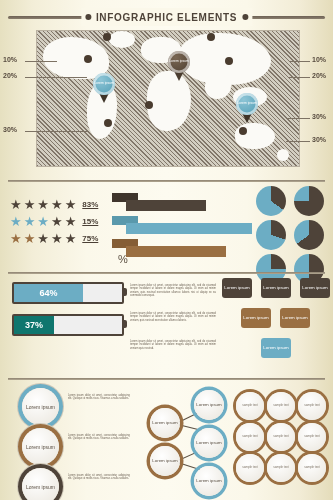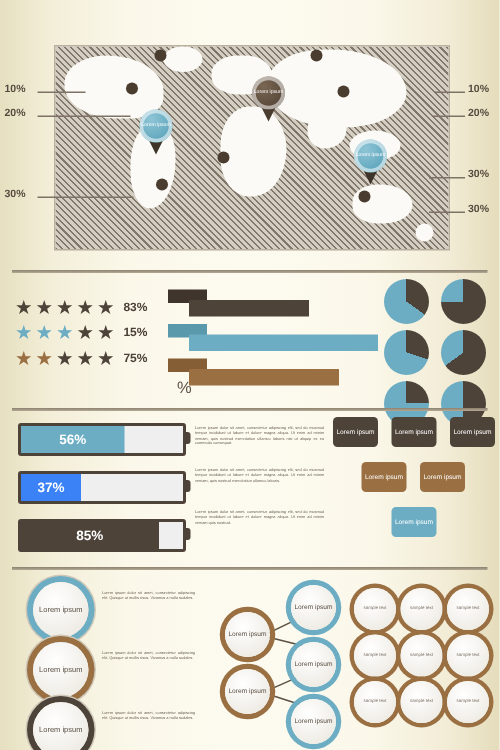--- a/index.html
+++ b/index.html
@@ -47,21 +47,21 @@
   .pin.brown .tip{border-top:12px solid #4a3c2f;}
   .pin.blue .head{background:radial-gradient(circle at 35% 30%,#8ec5d6,#4e9bb3);}
   .pin.blue .tip{border-top:12px solid #3f3428;}
   .mdot{position:absolute;width:8px;height:8px;border-radius:50%;
     background:#4a3c2f;}
 
   
   .stars{position:absolute;left:10px;top:196px;}
   .starrow{display:flex;align-items:center;height:17px;}
   .starrow .st{font-size:13px;margin-right:2px;letter-spacing:0;}
-  .starrow .pct{font-size:8px;font-weight:bold;margin-left:4px;color:#4a3f35;}
+  .starrow .pct{font-size:8px;font-weight:bold;margin-left:4px;color:#4a3f35;text-decoration:underline;}
 
   .ribbons{position:absolute;left:112px;top:193px;width:140px;}
   .rb{position:relative;height:17px;margin-bottom:6px;}
   .rb .tail{position:absolute;left:0;top:0;height:9px;width:26px;}
   .rb .tail:after{content:"";position:absolute;right:-7px;top:0;width:0;height:0;
     border-top:4.5px solid transparent;border-bottom:4.5px solid transparent;}
   .rb .bar{position:absolute;left:14px;top:7px;height:11px;}
   .pctsym{position:absolute;left:118px;top:253px;font-size:11px;color:#5d5144;}
 
   
@@ -111,20 +111,28 @@
     display:flex;align-items:center;justify-content:center;
     font-size:3px;line-height:3.6px;text-align:center;color:#6f6counter;
     color:#7b7063;
     background:radial-gradient(circle at 40% 34%,#ffffff,#eae6dd);}
 </style>
 </head>
 <body>
 
 <div class="page">
 
+  <div class="hdr">
+    <div class="rule"></div>
+    <div class="plate">
+      <span class="dot"></span>
+      <h1>INFOGRAPHIC ELEMENTS</h1>
+      <span class="dot"></span>
+    </div>
+  </div>
 
   <div class="mapwrap">
     <div class="mapstripes"></div>
 
     <div class="land" style="left:6px;top:6px;width:66px;height:42px;border-radius:45% 60% 35% 55%;"></div>
     <div class="land" style="left:72px;top:0px;width:26px;height:17px;border-radius:50%;"></div>
     <div class="land" style="left:50px;top:52px;width:30px;height:56px;border-radius:50% 40% 60% 45%;"></div>
     <div class="land" style="left:104px;top:6px;width:40px;height:26px;border-radius:45%;"></div>
     <div class="land" style="left:110px;top:40px;width:44px;height:60px;border-radius:45% 50% 55% 45%;"></div>
     <div class="land" style="left:142px;top:2px;width:92px;height:52px;border-radius:40% 55% 45% 50%;"></div>
@@ -249,31 +257,26 @@
     <div class="pie" style="background:conic-gradient(#4e4339 0 65%, #6cadc4 65% 100%);"></div>
     <div class="pie" style="background:conic-gradient(#4e4339 0 25%, #6cadc4 25% 100%);"></div>
     <div class="pie" style="background:conic-gradient(#4e4339 0 50%, #6cadc4 50% 100%);"></div>
   </div>
 
   <div class="divider" style="top:272px;"></div>
 
   <div class="bars">
     <div class="bwrap">
       <div class="bfill" style="width:64%;background:#6cadc4;">
-        <span>56%</span>
+        <span>64%</span>
       </div>
     </div>
     <div class="bwrap">
-      <div class="bfill" style="width:37%;background:#3b82f6;align-items:center;">
+      <div class="bfill" style="width:37%;background:#0f766e;align-items:center;">
         <span>37%</span>
-      </div>
-    </div>
-    <div class="bwrap">
-      <div class="bfill" style="width:85%;background:#4e4339;">
-        <span>85%</span>
       </div>
     </div>
   </div>
 
   <div class="ptext" style="top:284px;">Lorem ipsum dolor sit amet, consectetur adipiscing elit, sed do eiusmod tempor incididunt ut labore et dolore magna aliqua. Ut enim ad minim veniam, quis nostrud exercitation ullamco laboris nisi ut aliquip ex ea commodo consequat.</div>
   <div class="ptext" style="top:312px;">Lorem ipsum dolor sit amet, consectetur adipiscing elit, sed do eiusmod tempor incididunt ut labore et dolore magna aliqua. Ut enim ad minim veniam, quis nostrud exercitation ullamco laboris.</div>
   <div class="ptext" style="top:340px;">Lorem ipsum dolor sit amet, consectetur adipiscing elit, sed do eiusmod tempor incididunt ut labore et dolore magna aliqua. Ut enim ad minim veniam quis nostrud.</div>
 
   <div class="tags">
     <div class="tag" style="left:0;top:0;background:#4e4339;">

